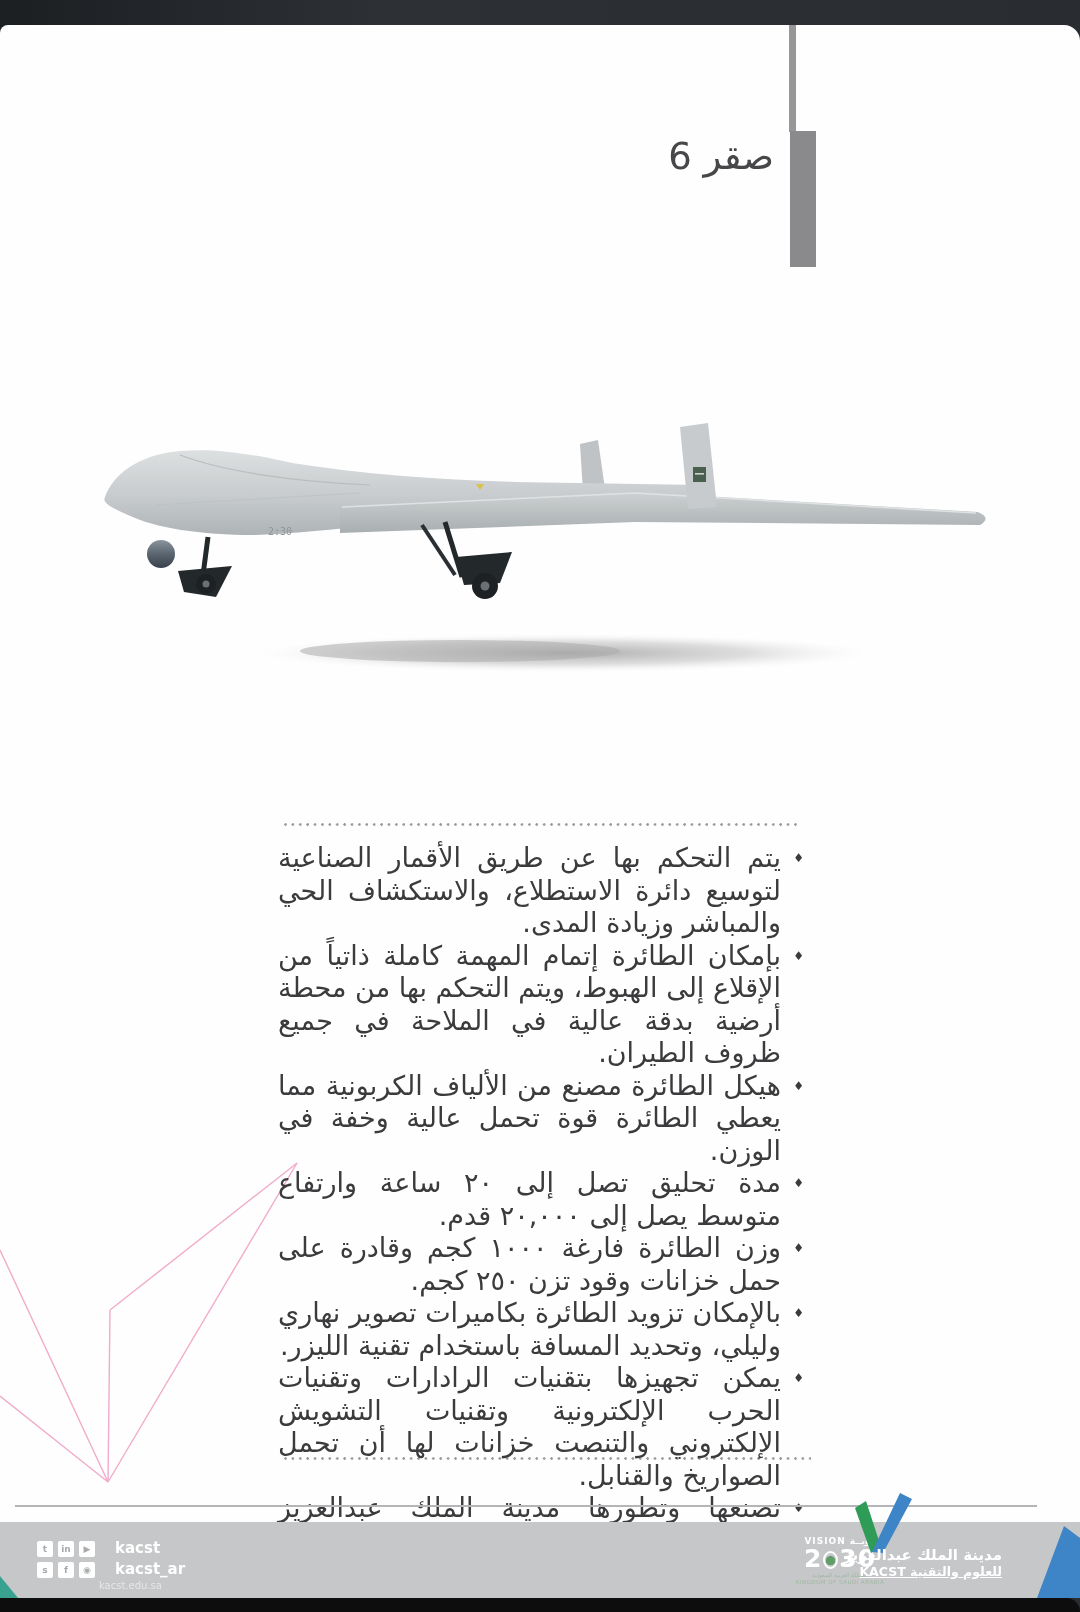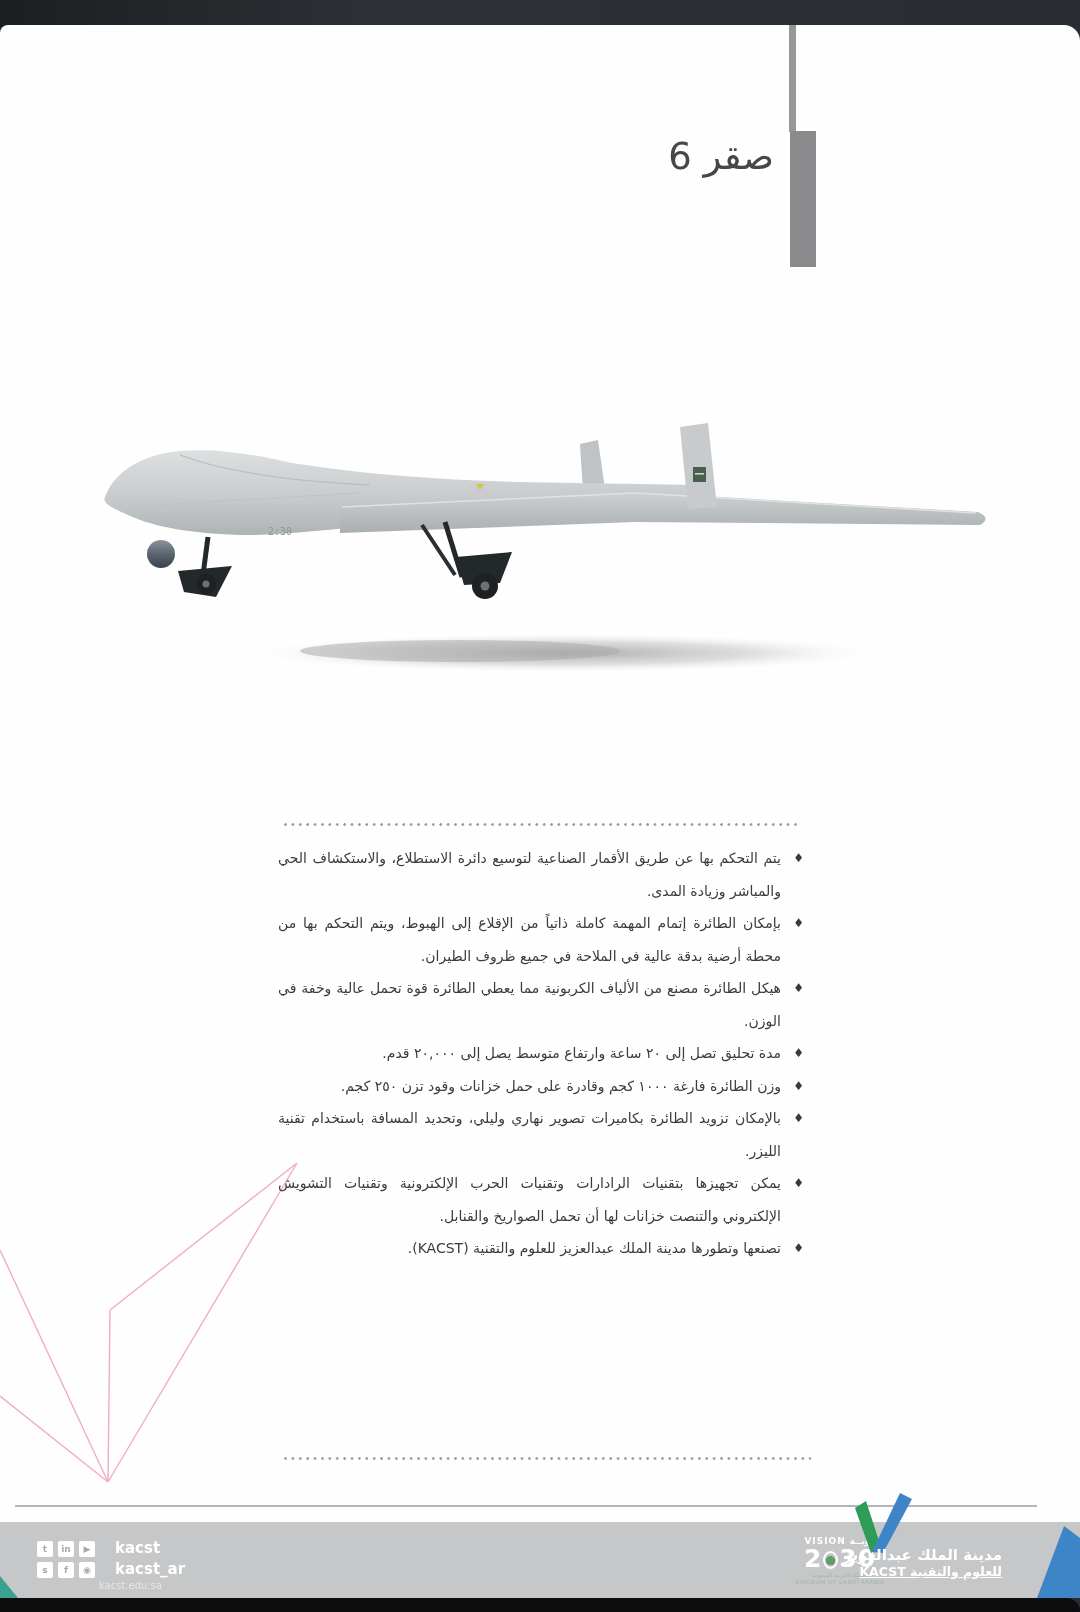--- a/index.html
+++ b/index.html
@@ -41,21 +41,21 @@
   .spec-list {
     position:absolute; right:278px; top:842px; width:524px;
     direction:rtl; color:#3b3b3d;
   }
   .bullet-item { position:relative; padding-right:21px; }
   .bullet-marker {
     position:absolute; right:-2px; top:0;
     font-size:12px; line-height:32.5px; color:#3b3b3d;
   }
   .bullet-text {
-    display:block; font-size:14px; line-height:32.5px;
+    display:block; font-size:27px; line-height:32.5px;
     text-align:justify; color:#3b3b3d;
   }
   
   .pink-graphic { position:absolute; left:0; top:1130px; }
   
   .footer-rule {
     position:absolute; left:15px; top:1505px; width:1022px; height:2px;
     background:#b5b5b7;
   }
   .footer-band {

